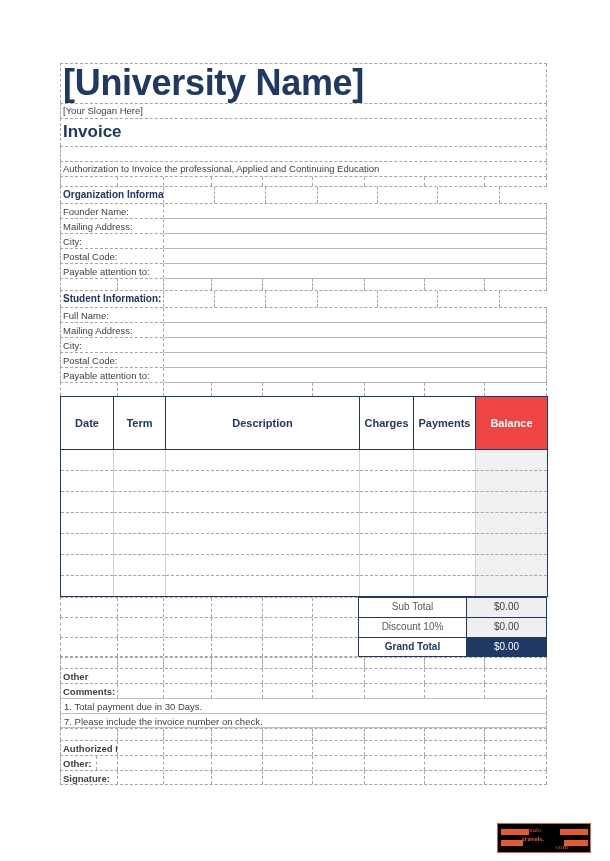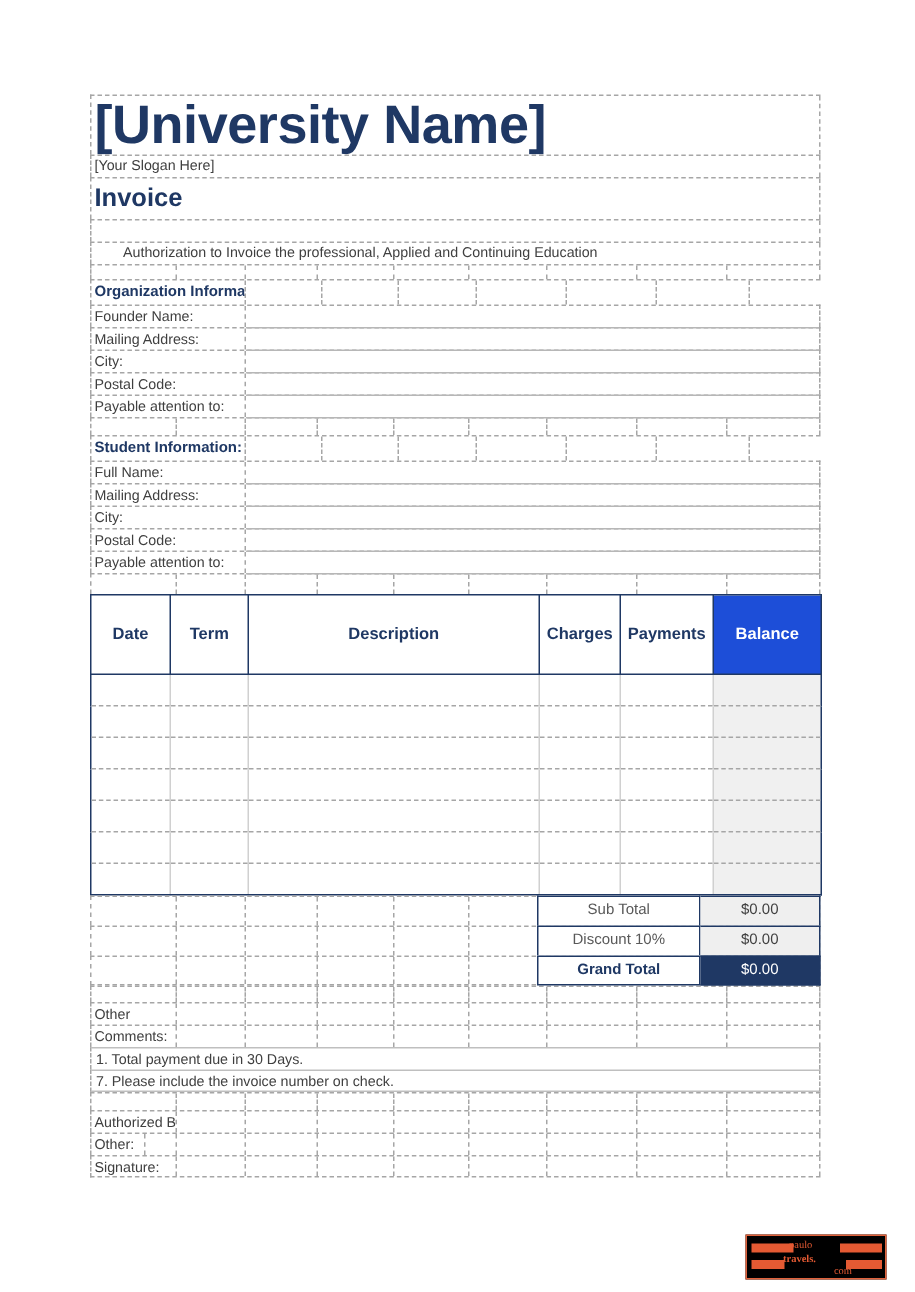--- a/index.html
+++ b/index.html
@@ -70,36 +70,35 @@
   .invoice-title {
     font-size: 17px;
     font-weight: bold;
     color: #1f3864;
     line-height: 26px;
   }
   .auth-line {
     font-size: 9.5px;
     color: #3f3f3f;
     line-height: 14px;
-    margin-left: 19px;
   }
   .section-head {
     font-size: 10px;
     font-weight: bold;
     color: #1f3864;
     line-height: 16px;
   }
   .field-label {
     font-size: 9.5px;
     color: #3f3f3f;
     line-height: 15px;
   }
   .bold-label {
     font-size: 9.5px;
-    font-weight: normal;
+    font-weight: bold;
     color: #3f3f3f;
     line-height: 15px;
   }
   .note-line {
     font-size: 9.5px;
     color: #3f3f3f;
     line-height: 15px;
   }
 
   
@@ -134,21 +133,21 @@
     border: 1px solid #1f3864;
     background: #ffffff;
     color: #1f3864;
     font-size: 11px;
     font-weight: bold;
     height: 50px;
     vertical-align: middle;
     text-align: center;
   }
   .items-table th.balance-head {
-    background: #1d4ed8;
+    background: #ef4444;
     color: #ffffff;
   }
   .items-table td {
     border-left: 1px solid #d0d0d0;
     border-right: 1px solid #d0d0d0;
     border-bottom: 1px dashed #a6a6a6;
     height: 18px;
   }
   .items-table tr td:first-child { border-left: 1px solid #1f3864; }
   .items-table tr td.bal { background: #f0f0f0; border-right: 1px solid #1f3864; }

